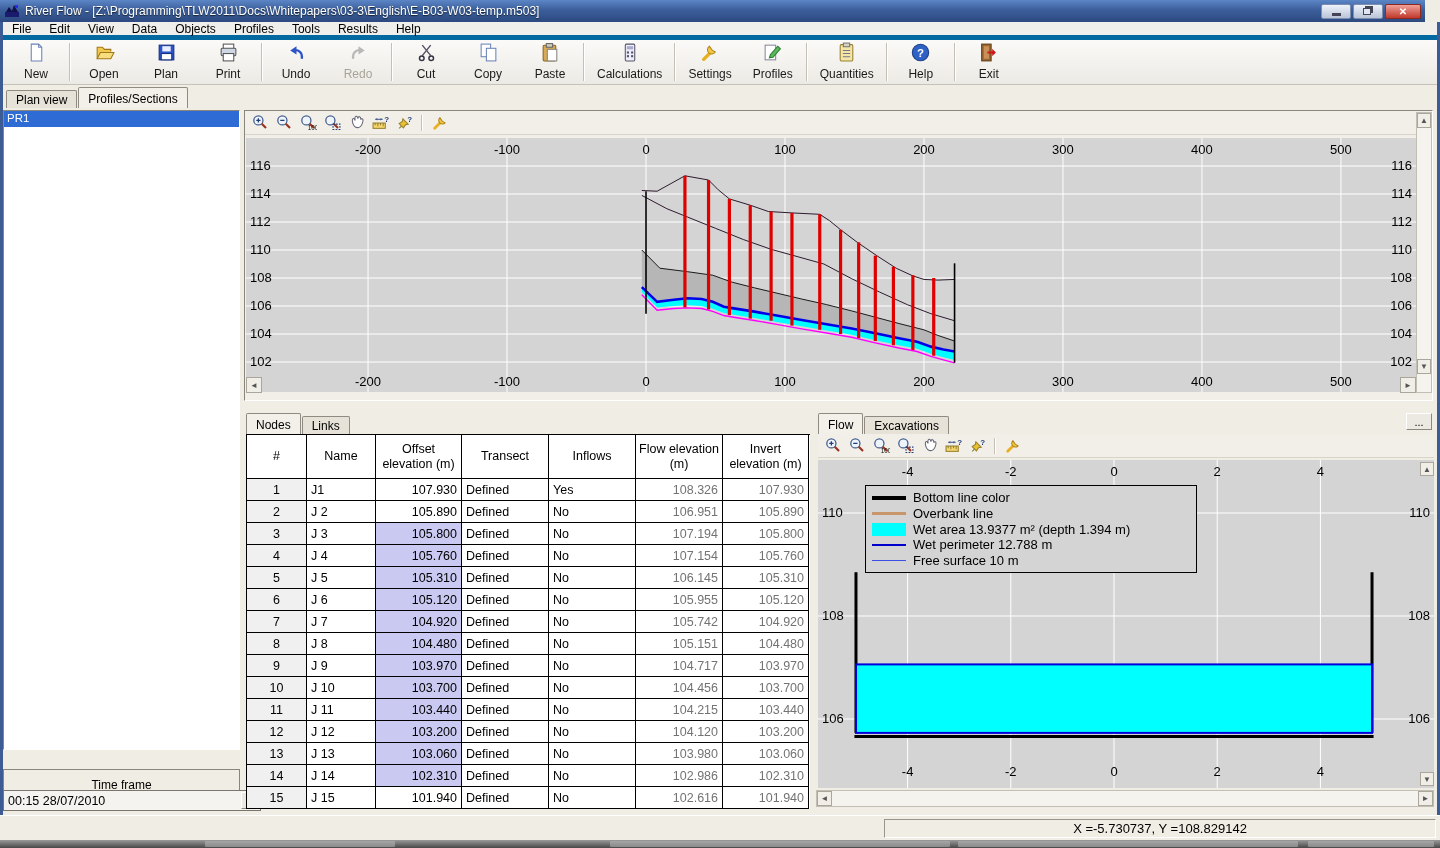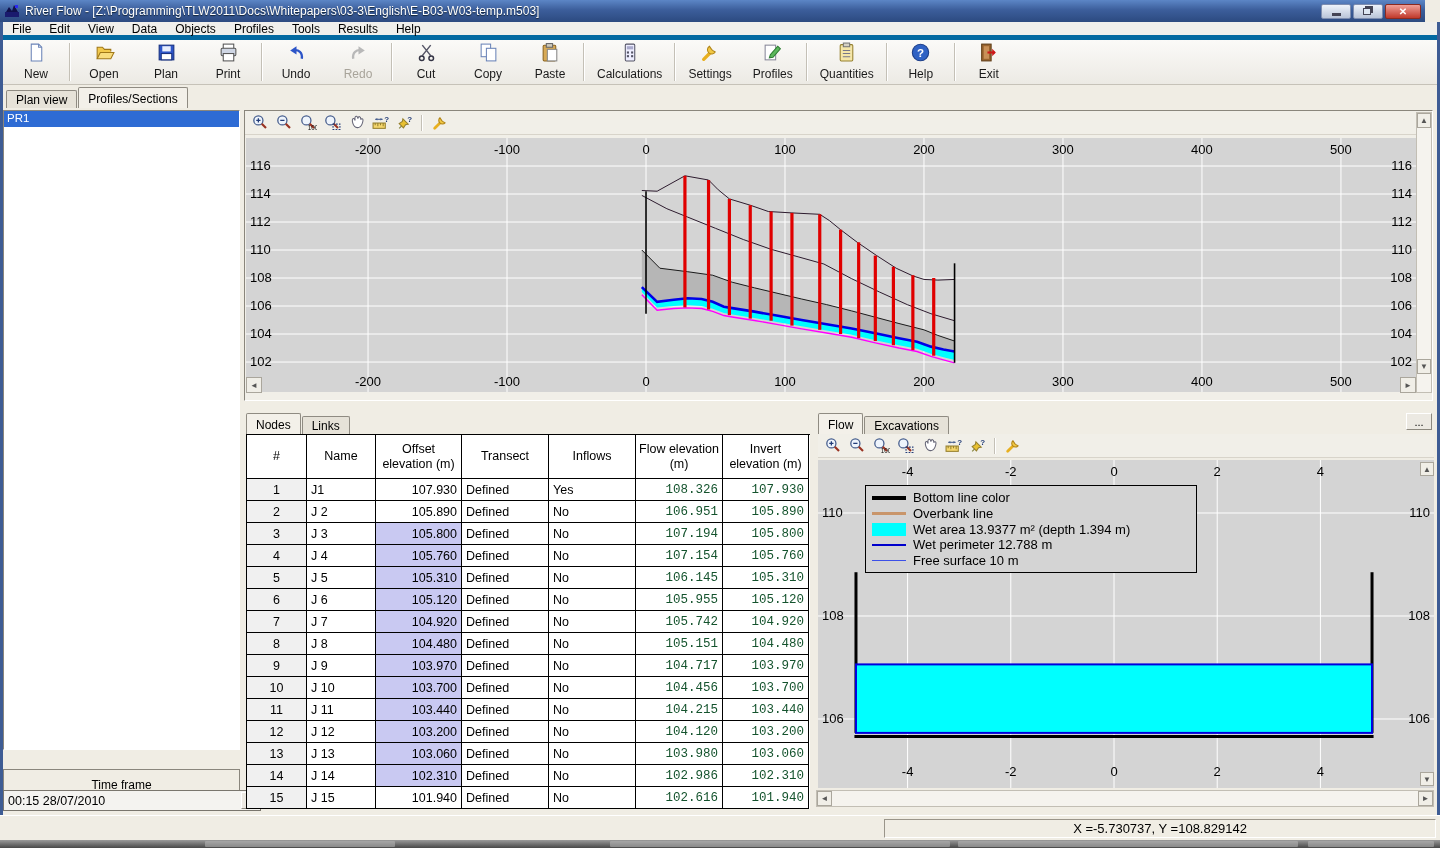--- a/index.html
+++ b/index.html
@@ -79,21 +79,21 @@
   #node-table { left:246px; top:434px; border-left:1px solid #000; border-top:1px solid #000;
     display:grid; grid-template-columns:60px 69px 86px 87px 87px 87px 86px;
     grid-template-rows:44px repeat(15,22px); font-size:12.5px; background:#fff; width:564px; }
   #node-table > div { border-right:1px solid #000; border-bottom:1px solid #000;
     display:flex; align-items:center; overflow:hidden; white-space:pre-line; }
   .th { justify-content:center; text-align:center; line-height:1.2; background:#fff; }
   .td-l { padding-left:4px; }
   .td-r { justify-content:flex-end; padding-right:4px; }
   .c-num { justify-content:center; background:#f0f0f0; }
   .hl { background:#c9c9f2; }
-  .gray { color:#14532d;font-family:Liberation Mono, monospace; }
+  .gray { color:#737373; }
 
   
   #section-legend { left:865px; top:485px; width:332px; height:88px; background:#d4d4d4;
     border:1px solid #000; font-size:13px; padding:4px 6px; display:flex; flex-direction:column; justify-content:space-between; }
   .leg-row { display:flex; align-items:center; gap:7px; height:15px; }
   .leg-line { width:34px; }
   .leg-box { width:34px; height:13px; }
 
   .more-btn { border:1px solid; border-color:#fff #8c887e #8c887e #fff; background:#ece9e2;
     font-size:11px; display:flex; align-items:center; justify-content:center; }

